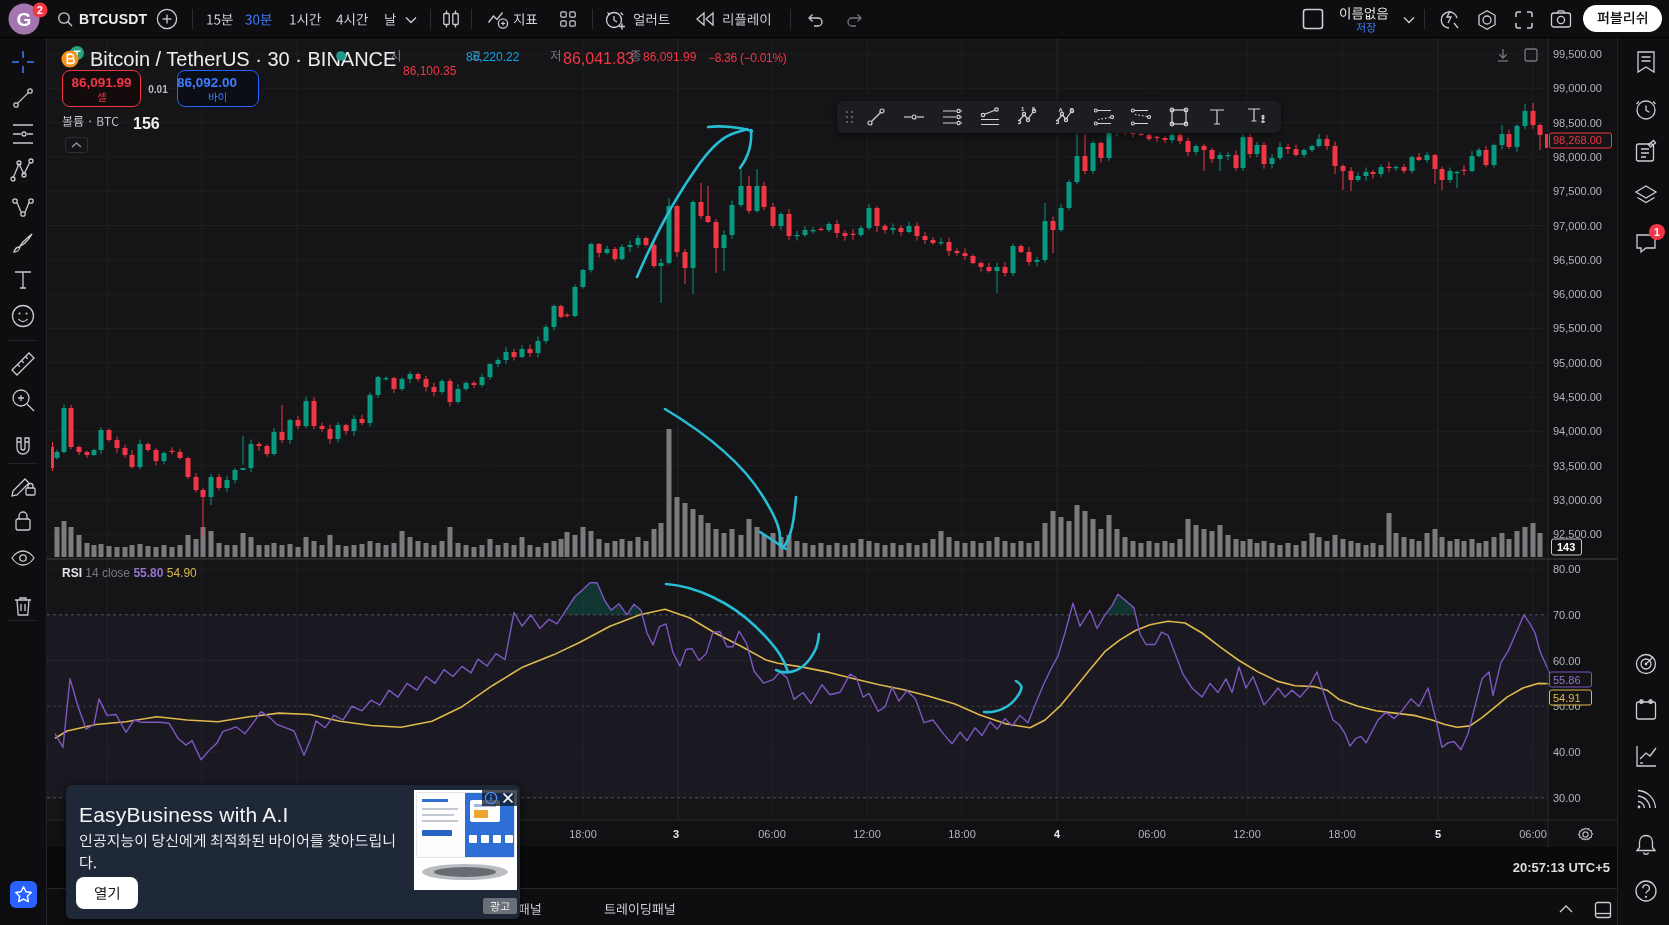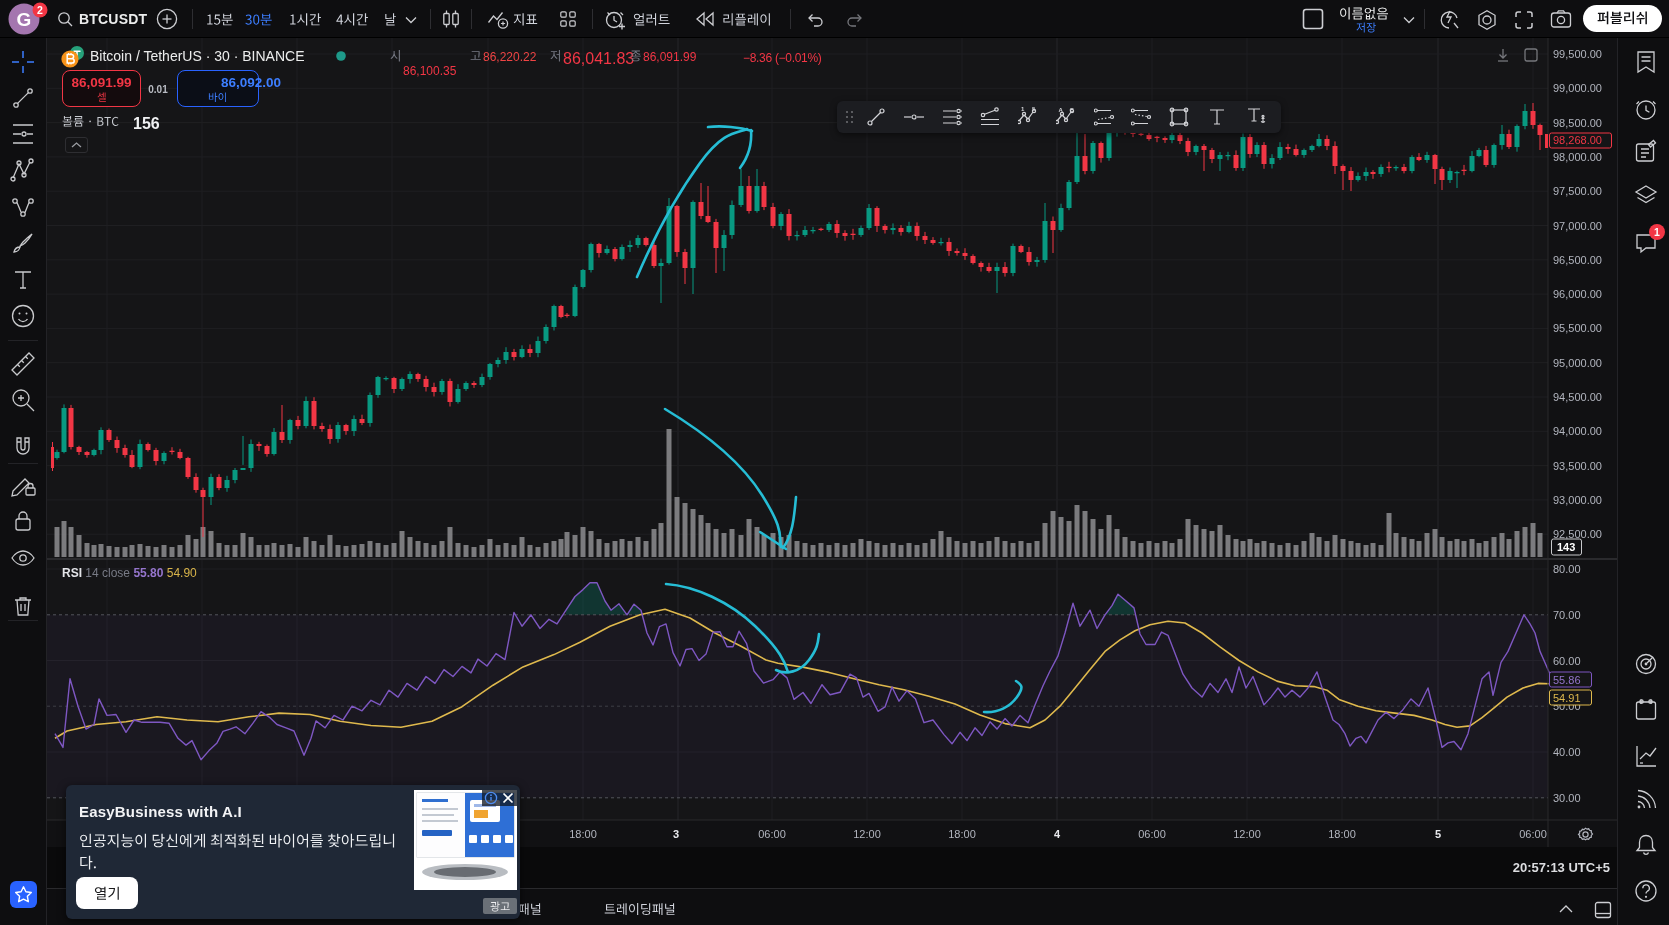--- a/index.html
+++ b/index.html
@@ -386,49 +386,49 @@
       <path d="M2.5 13.5h15" fill="none" stroke="#cdced2" stroke-width="1.3"></path>
     </svg>
   </div>
 <svg class="ic" style="left:60px;top:45px" width="26" height="24" viewBox="0 0 26 24">
     <circle cx="17" cy="8" r="7" fill="#26a17b"></circle>
     <path d="M13.5 6.2h7M17 6.2v5" stroke="#fff" stroke-width="1.6"></path>
     <circle cx="10" cy="14" r="8.6" fill="#f7931a"></circle>
     <path d="M7.2 9.5h4.3a2.1 2.1 0 0 1 0 4.2H7.2zM7.2 13.7h4.8a2.2 2.2 0 0 1 0 4.4H7.2z" fill="none" stroke="#fff" stroke-width="1.5"></path>
     <path d="M8.6 8v1.5M8.6 18.1v1.5M11 8v1.5M11 18.1v1.5" stroke="#fff" stroke-width="1.2"></path>
   </svg>
-<div class="abs" style="left:90px;top:48px;font-size:14px;color:#eceded">Bitcoin / TetherUS · 30 · BINANCE</div>
+<div class="abs" style="left:90px;top:48px;font-size:20px;color:#eceded">Bitcoin / TetherUS · 30 · BINANCE</div>
 <svg class="ic" style="left:335px;top:50px" width="12" height="12">
     <circle cx="6" cy="6" r="4.8" fill="#1e9a8a"></circle>
   </svg>
 <svg class="kt" style="left:390.0px;top:45.6px" width="14" height="20" viewBox="0 -14.4 14 20">
     <path d="M3.6 -9.4H4.5V-7.3Q4.5 -6.4 4.2 -5.4Q4 -4.5 3.5 -3.7Q3.1 -2.9 2.5 -2.3Q1.9 -1.7 1.2 -1.4L0.6 -2.2Q1.2 -2.5 1.7 -3.1Q2.3 -3.6 2.7 -4.3Q3.1 -5 3.4 -5.8Q3.6 -6.5 3.6 -7.3ZM3.8 -9.4H4.6V-7.3Q4.6 -6.6 4.9 -5.8Q5.1 -5.1 5.5 -4.4Q5.9 -3.7 6.5 -3.2Q7 -2.7 7.7 -2.4L7 -1.6Q6.3 -1.9 5.8 -2.5Q5.2 -3.1 4.7 -3.9Q4.3 -4.6 4 -5.5Q3.8 -6.4 3.8 -7.3ZM8.8 -10.3H9.9V1H8.8Z" fill="#787b86"></path>
   </svg>
 <div class="abs" style="left:403px;top:64px;font-size:12px;color:#f23645">86,100.35</div>
 <svg class="kt" style="left:470.0px;top:45.6px" width="14" height="20" viewBox="0 -14.4 14 20">
     <path d="M1.7 -9.2H9V-8.3H1.7ZM0.6 -1.5H10.8V-0.6H0.6ZM4.6 -5.5H5.6V-1H4.6ZM8.6 -9.2H9.6V-8.1Q9.6 -7.4 9.6 -6.6Q9.6 -5.8 9.5 -4.9Q9.4 -4 9.2 -2.8L8.2 -3Q8.5 -4.6 8.5 -5.8Q8.6 -7.1 8.6 -8.1Z" fill="#787b86"></path>
   </svg>
-<div class="abs" style="left:483px;top:50px;font-size:12px;color:#ef4444">86,220.22</div>
+<div class="abs" style="left:466px;top:50px;font-size:12px;color:#0ea5e9">86,220.22</div>
 <svg class="kt" style="left:550.0px;top:45.6px" width="14" height="20" viewBox="0 -14.4 14 20">
     <path d="M8.9 -10.3H9.9V1H8.9ZM6.5 -6.2H9.2V-5.4H6.5ZM3.5 -8.7H4.3V-7Q4.3 -6.1 4.1 -5.2Q3.8 -4.4 3.4 -3.6Q3 -2.8 2.4 -2.2Q1.8 -1.6 1.1 -1.3L0.5 -2.1Q1.1 -2.4 1.7 -2.9Q2.2 -3.4 2.6 -4.1Q3 -4.8 3.3 -5.5Q3.5 -6.3 3.5 -7ZM3.7 -8.7H4.5V-7Q4.5 -6.3 4.8 -5.6Q5 -4.9 5.4 -4.3Q5.8 -3.6 6.3 -3.1Q6.9 -2.6 7.5 -2.3L6.9 -1.5Q6.2 -1.8 5.6 -2.4Q5 -3 4.6 -3.7Q4.2 -4.5 3.9 -5.3Q3.7 -6.2 3.7 -7ZM0.9 -9.2H7.1V-8.3H0.9Z" fill="#787b86"></path>
   </svg>
 <div class="abs" style="left:563px;top:50px;font-size:16px;color:#f23645">86,041.83</div>
 <svg class="kt" style="left:630.0px;top:45.6px" width="14" height="20" viewBox="0 -14.4 14 20">
     <path d="M5.2 -6.3H6.2V-4.2H5.2ZM0.6 -4.7H10.8V-3.9H0.6ZM5.7 -2.9Q7.5 -2.9 8.6 -2.4Q9.6 -1.9 9.6 -1Q9.6 -0.1 8.6 0.4Q7.5 0.9 5.7 0.9Q3.9 0.9 2.9 0.4Q1.8 -0.1 1.8 -1Q1.8 -1.9 2.9 -2.4Q3.9 -2.9 5.7 -2.9ZM5.7 -2.1Q4.4 -2.1 3.6 -1.8Q2.9 -1.5 2.9 -1Q2.9 -0.4 3.6 -0.1Q4.4 0.1 5.7 0.1Q7.1 0.1 7.8 -0.1Q8.5 -0.4 8.5 -1Q8.5 -1.5 7.8 -1.8Q7.1 -2.1 5.7 -2.1ZM5.1 -9.4H6V-9.1Q6 -8.5 5.7 -8.1Q5.5 -7.6 5.1 -7.2Q4.7 -6.8 4.1 -6.5Q3.6 -6.2 2.9 -6Q2.3 -5.8 1.6 -5.7L1.2 -6.6Q1.8 -6.6 2.4 -6.8Q2.9 -6.9 3.4 -7.2Q3.9 -7.4 4.3 -7.7Q4.6 -8 4.9 -8.3Q5.1 -8.7 5.1 -9.1ZM5.5 -9.4H6.4V-9.1Q6.4 -8.7 6.6 -8.3Q6.8 -8 7.2 -7.7Q7.5 -7.4 8 -7.2Q8.5 -6.9 9.1 -6.8Q9.7 -6.6 10.3 -6.6L9.9 -5.7Q9.2 -5.8 8.5 -6Q7.9 -6.2 7.3 -6.5Q6.8 -6.8 6.4 -7.2Q6 -7.6 5.7 -8.1Q5.5 -8.5 5.5 -9.1ZM1.6 -9.8H9.9V-9H1.6Z" fill="#787b86"></path>
   </svg>
 <div class="abs" style="left:643px;top:50px;font-size:12px;color:#f23645">86,091.99</div>
-<div class="abs" style="left:743px;top:50.5px;font-size:12px;letter-spacing:-.3px;color:#f23645">−8.36 (−0.01%)</div>
+<div class="abs" style="left:708px;top:50.5px;font-size:12px;letter-spacing:-.3px;color:#f23645">−8.36 (−0.01%)</div>
 <div class="abs" style="left:62px;top:70px;width:79px;height:37px;border:1px solid #f23645;border-radius:8px;background:#140b0d"></div>
 <div class="abs" style="left:62px;top:75px;width:79px;text-align:center;font-size:13.5px;font-weight:bold;color:#f23645">86,091.99</div>
 <svg class="kt" style="left:96.7px;top:88.9px" width="12" height="17" viewBox="0 -12.1 12 17">
     <path d="M4.4 -6.9H6.2V-6.2H4.4ZM2.5 -8.3H3.2V-7.3Q3.2 -6.6 2.9 -5.9Q2.7 -5.2 2.2 -4.6Q1.7 -4 1 -3.7L0.5 -4.4Q1.1 -4.6 1.6 -5.1Q2 -5.6 2.3 -6.2Q2.5 -6.8 2.5 -7.3ZM2.7 -8.3H3.3V-7.3Q3.3 -6.7 3.6 -6.2Q3.8 -5.7 4.2 -5.3Q4.6 -4.9 5.2 -4.6L4.7 -4Q4.1 -4.3 3.6 -4.8Q3.1 -5.3 2.9 -5.9Q2.7 -6.6 2.7 -7.3ZM7.7 -8.7H8.5V-3.6H7.7ZM5.8 -8.5H6.7V-3.7H5.8ZM2.3 -3.2H8.5V-1H3.1V0.4H2.3V-1.6H7.7V-2.5H2.3ZM2.3 0H8.9V0.7H2.3Z" fill="#f23645"></path>
   </svg>
 <div class="abs" style="left:143px;top:84px;width:30px;text-align:center;font-size:10px;color:#b9bcc3;font-weight:bold">0.01</div>
 <div class="abs" style="left:177px;top:70px;width:82px;height:37px;border:1px solid #2962ff;border-radius:8px;background:#0b0e17"></div>
-<div class="abs" style="left:177px;top:75px;width:104px;text-align:right;font-size:13.5px;font-weight:bold;color:#3d7eff">86,092.00</div>
+<div class="abs" style="left:177px;top:75px;width:104px;text-align:left;font-size:13.5px;font-weight:bold;color:#3d7eff">86,092.00</div>
 <svg class="kt" style="left:208.3px;top:88.9px" width="21" height="17" viewBox="0 -12.1 21 17">
     <path d="M6.9 -8.7H7.8V0.8H6.9ZM7.6 -5H9.4V-4.2H7.6ZM0.9 -7.9H1.8V-5.4H4.5V-7.9H5.3V-1.5H0.9ZM1.8 -4.7V-2.2H4.5V-4.7Z M17.1 -8.7H17.9V0.8H17.1ZM12.9 -8Q13.6 -8 14.2 -7.5Q14.7 -7.1 15 -6.4Q15.4 -5.7 15.4 -4.6Q15.4 -3.6 15 -2.9Q14.7 -2.1 14.2 -1.7Q13.6 -1.3 12.9 -1.3Q12.2 -1.3 11.7 -1.7Q11.2 -2.1 10.8 -2.9Q10.5 -3.6 10.5 -4.6Q10.5 -5.7 10.8 -6.4Q11.2 -7.1 11.7 -7.5Q12.2 -8 12.9 -8ZM12.9 -7.2Q12.5 -7.2 12.1 -6.9Q11.8 -6.5 11.6 -6Q11.4 -5.4 11.4 -4.6Q11.4 -3.9 11.6 -3.3Q11.8 -2.7 12.1 -2.4Q12.5 -2.1 12.9 -2.1Q13.4 -2.1 13.8 -2.4Q14.1 -2.7 14.3 -3.3Q14.5 -3.9 14.5 -4.6Q14.5 -5.4 14.3 -6Q14.1 -6.5 13.8 -6.9Q13.4 -7.2 12.9 -7.2Z" fill="#3d7eff"></path>
   </svg>
 <svg class="kt" style="left:62.0px;top:112.2px" width="59" height="19" viewBox="0 -13.8 59 19">
     <path d="M1.9 -9.8H2.9V-8.7H8.1V-9.8H9.1V-6.2H1.9ZM2.9 -8V-6.9H8.1V-8ZM0.6 -5.1H10.4V-4.3H0.6ZM5 -6.5H6V-4.9H5ZM1.8 -3.4H9.1V-1H2.8V0.3H1.8V-1.7H8.2V-2.7H1.8ZM1.8 0H9.5V0.8H1.8Z M11.6 -4.4H21.5V-3.6H11.6ZM13 -2.5H20.2V0.8H13ZM19.2 -1.7H13.9V-0H19.2ZM12.9 -9.7H20.2V-7.1H13.9V-5.7H12.9V-7.8H19.2V-8.9H12.9ZM12.9 -6.1H20.4V-5.3H12.9ZM14.3 -4.1H15.3V-2H14.3ZM17.9 -4.1H18.8V-2H17.9Z M28.1 -3.5Q27.8 -3.5 27.5 -3.8Q27.3 -4 27.3 -4.4Q27.3 -4.7 27.5 -5Q27.8 -5.2 28.1 -5.2Q28.4 -5.2 28.6 -5Q28.9 -4.7 28.9 -4.4Q28.9 -4 28.6 -3.8Q28.4 -3.5 28.1 -3.5Z M35.4 0V-8.8H38Q38.9 -8.8 39.6 -8.6Q40.3 -8.4 40.6 -7.9Q41 -7.4 41 -6.6Q41 -6.2 40.9 -5.8Q40.7 -5.4 40.4 -5.2Q40.2 -4.9 39.7 -4.7V-4.7Q40.5 -4.5 41 -4Q41.5 -3.5 41.5 -2.6Q41.5 -1.7 41.1 -1.1Q40.7 -0.6 39.9 -0.3Q39.2 0 38.2 0ZM36.5 -5.1H37.8Q38.9 -5.1 39.4 -5.4Q39.9 -5.8 39.9 -6.5Q39.9 -7.3 39.4 -7.6Q38.9 -7.9 37.9 -7.9H36.5ZM36.5 -0.9H38Q39.2 -0.9 39.8 -1.3Q40.4 -1.7 40.4 -2.6Q40.4 -3.4 39.8 -3.8Q39.2 -4.2 38 -4.2H36.5Z M45.1 0V-7.9H42.4V-8.8H48.9V-7.9H46.2V0Z M53.8 0.2Q53 0.2 52.3 -0.1Q51.6 -0.5 51 -1Q50.5 -1.6 50.2 -2.5Q50 -3.3 50 -4.4Q50 -5.5 50.3 -6.3Q50.5 -7.1 51.1 -7.7Q51.6 -8.3 52.3 -8.6Q53 -9 53.9 -9Q54.7 -9 55.3 -8.6Q55.9 -8.3 56.3 -7.9L55.7 -7.2Q55.3 -7.5 54.9 -7.8Q54.4 -8 53.9 -8Q53 -8 52.4 -7.6Q51.8 -7.1 51.4 -6.3Q51.1 -5.5 51.1 -4.4Q51.1 -3.3 51.4 -2.5Q51.8 -1.7 52.4 -1.3Q53 -0.8 53.8 -0.8Q54.5 -0.8 55 -1.1Q55.5 -1.3 55.9 -1.8L56.5 -1.1Q56 -0.5 55.3 -0.2Q54.6 0.2 53.8 0.2Z" fill="#c9ccd2"></path>
   </svg>
 <div class="abs" style="left:133px;top:115px;font-size:16px;font-weight:bold;color:#f0f1f3">156</div>
 <div class="abs" style="left:65px;top:137px;width:23px;height:16px;border:1px solid #2e2e32;border-radius:3px"></div>
 <svg class="ic" style="left:70px;top:141px" width="13" height="9" viewBox="0 0 13 9">
     <path d="M2 6 L6.5 2 L11 6" fill="none" stroke="#9b9da3" stroke-width="1.3"></path>
@@ -518,21 +518,21 @@
   </svg>
 <svg class="ic" style="left:1207px;top:107px" width="20" height="20" viewBox="0 0 20 20">
     <path d="M3 3h14M10 3v14M7 17h6" fill="none" stroke="#d3d4d8" stroke-width="1.2"></path>
   </svg>
 <svg class="ic" style="left:1247px;top:107px" width="20" height="20" viewBox="0 0 20 20">
     <path d="M1 2h12M7 2v12M4.5 14h5" fill="none" stroke="#d3d4d8" stroke-width="1.2"></path>
     <path d="M16 10v6M14.2 14.2c.5 1.3 3.1 1.3 3.6 0M14.5 11.5h3" fill="none" stroke="#d3d4d8" stroke-width="1.1"></path>
     <circle cx="16" cy="9.3" r="1" fill="none" stroke="#d3d4d8" stroke-width="1.2"></circle>
   </svg>
 <div class="abs" style="left:66px;top:785px;width:454px;height:134px;background:#1f2836;border-radius:6px;box-shadow:0 2px 8px rgba(0,0,0,.6)"></div>
-<div class="abs" style="left:79px;top:803px;font-size:15px;font-weight:bold;color:#f2f3f5;letter-spacing:.2px">EasyBusiness with A.I</div>
+<div class="abs" style="left:79px;top:803px;font-size:21px;font-weight:normal;color:#f2f3f5;letter-spacing:.2px">EasyBusiness with A.I</div>
 <svg class="kt" style="left:79.0px;top:828.8px" width="319" height="24" viewBox="0 -17.2 319 24">
     <path d="M10.6 -12.4H11.9V-2.5H10.6ZM3.2 -0.2H12.3V0.9H3.2ZM3.2 -3.5H4.4V0.2H3.2ZM4.6 -11.4Q5.6 -11.4 6.4 -11Q7.2 -10.6 7.7 -9.8Q8.1 -9.1 8.1 -8.1Q8.1 -7.1 7.7 -6.4Q7.2 -5.6 6.4 -5.2Q5.6 -4.8 4.6 -4.8Q3.6 -4.8 2.8 -5.2Q2 -5.6 1.5 -6.4Q1.1 -7.1 1.1 -8.1Q1.1 -9.1 1.5 -9.8Q2 -10.6 2.8 -11Q3.6 -11.4 4.6 -11.4ZM4.6 -10.4Q3.9 -10.4 3.4 -10.1Q2.9 -9.8 2.6 -9.3Q2.3 -8.8 2.3 -8.1Q2.3 -7.4 2.6 -6.9Q2.9 -6.4 3.4 -6.1Q3.9 -5.9 4.6 -5.9Q5.3 -5.9 5.8 -6.1Q6.3 -6.4 6.6 -6.9Q6.9 -7.4 6.9 -8.1Q6.9 -8.8 6.6 -9.3Q6.3 -9.8 5.8 -10.1Q5.3 -10.4 4.6 -10.4Z M20.6 -3.8Q22.1 -3.8 23.1 -3.5Q24.2 -3.2 24.8 -2.7Q25.4 -2.1 25.4 -1.3Q25.4 -0.6 24.8 -0Q24.2 0.5 23.1 0.8Q22.1 1.1 20.6 1.1Q19.2 1.1 18.1 0.8Q17.1 0.5 16.5 -0Q15.9 -0.6 15.9 -1.3Q15.9 -2.1 16.5 -2.7Q17.1 -3.2 18.1 -3.5Q19.2 -3.8 20.6 -3.8ZM20.6 -2.9Q19.6 -2.9 18.8 -2.7Q18 -2.5 17.6 -2.2Q17.1 -1.8 17.1 -1.3Q17.1 -0.9 17.6 -0.5Q18 -0.2 18.8 -0Q19.6 0.2 20.6 0.2Q21.7 0.2 22.5 -0Q23.3 -0.2 23.7 -0.5Q24.1 -0.9 24.1 -1.3Q24.1 -1.8 23.7 -2.2Q23.3 -2.5 22.5 -2.7Q21.7 -2.9 20.6 -2.9ZM16 -11.7H24.7V-10.7H16ZM14.6 -6.1H26.8V-5.1H14.6ZM19.6 -8.7H20.8V-5.8H19.6ZM24 -11.7H25.2V-10.6Q25.2 -9.7 25.2 -8.9Q25.2 -8 24.9 -7L23.7 -7.1Q23.9 -8.2 24 -9Q24 -9.8 24 -10.6Z M31.9 -10.5H33V-8.3Q33 -7.2 32.7 -6.1Q32.4 -5.1 31.8 -4.2Q31.3 -3.3 30.6 -2.6Q29.9 -1.8 29.1 -1.4L28.3 -2.4Q29.1 -2.8 29.7 -3.4Q30.4 -4 30.9 -4.8Q31.4 -5.6 31.7 -6.5Q31.9 -7.4 31.9 -8.3ZM32.2 -10.5H33.2V-8.3Q33.2 -7.4 33.5 -6.6Q33.8 -5.7 34.3 -5Q34.8 -4.2 35.4 -3.7Q36.1 -3.1 36.8 -2.8L36.1 -1.8Q35.3 -2.2 34.6 -2.8Q33.9 -3.5 33.3 -4.3Q32.8 -5.2 32.5 -6.2Q32.2 -7.2 32.2 -8.3ZM28.8 -11H36.4V-10H28.8ZM38.2 -12.4H39.4V1.2H38.2Z M43.8 -8.6H53V-7.6H43.8ZM43.8 -12.1H45.1V-8.2H43.8ZM42.2 -6H54.4V-5H42.2ZM48.3 -3.8Q50.4 -3.8 51.7 -3.2Q52.9 -2.5 52.9 -1.3Q52.9 -0.2 51.7 0.5Q50.4 1.1 48.3 1.1Q46.1 1.1 44.9 0.5Q43.6 -0.2 43.6 -1.3Q43.6 -2.5 44.9 -3.2Q46.1 -3.8 48.3 -3.8ZM48.3 -2.8Q47.2 -2.8 46.4 -2.7Q45.7 -2.5 45.3 -2.2Q44.9 -1.8 44.9 -1.3Q44.9 -0.9 45.3 -0.5Q45.7 -0.2 46.4 -0Q47.2 0.1 48.3 0.1Q49.3 0.1 50.1 -0Q50.8 -0.2 51.2 -0.5Q51.7 -0.9 51.7 -1.3Q51.7 -1.8 51.2 -2.2Q50.8 -2.5 50.1 -2.7Q49.3 -2.8 48.3 -2.8Z M65.8 -12.4H67V1.2H65.8ZM59.9 -11.4Q60.9 -11.4 61.7 -10.8Q62.5 -10.2 62.9 -9.1Q63.3 -8.1 63.3 -6.6Q63.3 -5.2 62.9 -4.1Q62.5 -3.1 61.7 -2.5Q60.9 -1.9 59.9 -1.9Q58.9 -1.9 58.1 -2.5Q57.3 -3.1 56.9 -4.1Q56.4 -5.2 56.4 -6.6Q56.4 -8.1 56.9 -9.1Q57.3 -10.2 58.1 -10.8Q58.9 -11.4 59.9 -11.4ZM59.9 -10.2Q59.2 -10.2 58.7 -9.8Q58.2 -9.4 57.9 -8.5Q57.6 -7.7 57.6 -6.6Q57.6 -5.5 57.9 -4.7Q58.2 -3.9 58.7 -3.4Q59.2 -3 59.9 -3Q60.6 -3 61.1 -3.4Q61.6 -3.9 61.8 -4.7Q62.1 -5.5 62.1 -6.6Q62.1 -7.7 61.8 -8.5Q61.6 -9.4 61.1 -9.8Q60.6 -10.2 59.9 -10.2Z M82.4 -12.4H83.7V-4.3H82.4ZM83.3 -8.9H85.6V-7.8H83.3ZM79.3 -4.1Q80.7 -4.1 81.7 -3.7Q82.7 -3.4 83.2 -2.9Q83.8 -2.3 83.8 -1.5Q83.8 -0.6 83.2 -0.1Q82.7 0.5 81.7 0.8Q80.7 1.1 79.3 1.1Q77.9 1.1 76.9 0.8Q75.9 0.5 75.4 -0.1Q74.9 -0.6 74.9 -1.5Q74.9 -2.3 75.4 -2.9Q75.9 -3.4 76.9 -3.7Q77.9 -4.1 79.3 -4.1ZM79.3 -3Q78.3 -3 77.6 -2.9Q76.9 -2.7 76.5 -2.3Q76.1 -2 76.1 -1.5Q76.1 -1 76.5 -0.6Q76.9 -0.2 77.6 -0.1Q78.3 0.1 79.3 0.1Q80.3 0.1 81 -0.1Q81.8 -0.2 82.2 -0.6Q82.6 -1 82.6 -1.5Q82.6 -2 82.2 -2.3Q81.8 -2.7 81 -2.9Q80.3 -3 79.3 -3ZM73.7 -6.4H74.8Q76.2 -6.4 77.2 -6.5Q78.3 -6.5 79.2 -6.6Q80.1 -6.7 81 -6.9L81.1 -5.9Q80.2 -5.7 79.3 -5.6Q78.4 -5.5 77.3 -5.4Q76.2 -5.4 74.8 -5.4H73.7ZM73.7 -11.4H79.7V-10.3H74.9V-5.8H73.7Z M96.8 -12.4H98V-2.5H96.8ZM89.3 -0.2H98.4V0.9H89.3ZM89.3 -3.4H90.5V0.3H89.3ZM90.4 -11.6H91.5V-10.3Q91.5 -8.9 91 -7.8Q90.5 -6.6 89.7 -5.7Q88.8 -4.9 87.7 -4.4L87 -5.4Q88.1 -5.8 88.8 -6.5Q89.6 -7.3 90 -8.3Q90.4 -9.2 90.4 -10.3ZM90.7 -11.6H91.7V-10.3Q91.7 -9.5 91.9 -8.8Q92.2 -8.1 92.6 -7.5Q93.1 -6.9 93.7 -6.4Q94.3 -5.9 95.1 -5.6L94.4 -4.6Q93.3 -5.1 92.4 -5.9Q91.6 -6.7 91.1 -7.9Q90.7 -9 90.7 -10.3Z M106.2 -7.1H108.8V-6.1H106.2ZM111 -12.4H112.2V1.2H111ZM108.4 -12.1H109.5V0.5H108.4ZM103.8 -11.3Q104.6 -11.3 105.3 -10.7Q105.9 -10.1 106.3 -9.1Q106.7 -8 106.7 -6.5Q106.7 -5.1 106.3 -4Q105.9 -3 105.3 -2.4Q104.6 -1.8 103.8 -1.8Q102.9 -1.8 102.2 -2.4Q101.6 -3 101.2 -4Q100.9 -5.1 100.9 -6.5Q100.9 -8 101.2 -9.1Q101.6 -10.1 102.2 -10.7Q102.9 -11.3 103.8 -11.3ZM103.8 -10.1Q103.2 -10.1 102.8 -9.7Q102.4 -9.2 102.2 -8.5Q102 -7.7 102 -6.5Q102 -5.5 102.2 -4.7Q102.4 -3.9 102.8 -3.4Q103.2 -3 103.8 -3Q104.3 -3 104.7 -3.4Q105.1 -3.9 105.3 -4.7Q105.5 -5.5 105.5 -6.5Q105.5 -7.7 105.3 -8.5Q105.1 -9.2 104.7 -9.7Q104.3 -10.1 103.8 -10.1Z M124.8 -12.4H126V1.2H124.8ZM119 -6.9H122.4V-5.9H119ZM122 -12.1H123.2V0.5H122ZM119.1 -10.7H120.3Q120.3 -8.9 119.8 -7.3Q119.3 -5.6 118.2 -4.3Q117.1 -2.9 115.2 -1.8L114.5 -2.7Q116.1 -3.6 117.1 -4.8Q118.1 -6 118.6 -7.5Q119.1 -8.9 119.1 -10.5ZM115.1 -10.7H119.6V-9.7H115.1Z M135.6 -5.2H136.8V-2.3H135.6ZM135.5 -10H136.6V-9.7Q136.6 -8.5 136.1 -7.5Q135.6 -6.5 134.7 -5.8Q133.9 -5.1 132.7 -4.8L132.2 -5.8Q133.2 -6.1 133.9 -6.6Q134.7 -7.2 135.1 -8Q135.5 -8.8 135.5 -9.7ZM135.8 -10H136.8V-9.7Q136.8 -8.8 137.2 -8.1Q137.7 -7.3 138.4 -6.7Q139.2 -6.2 140.2 -5.9L139.6 -4.9Q138.5 -5.3 137.6 -6Q136.8 -6.6 136.3 -7.6Q135.8 -8.6 135.8 -9.7ZM132.5 -10.6H139.9V-9.6H132.5ZM135.6 -12.3H136.8V-10.2H135.6ZM141.5 -12.4H142.7V1.2H141.5ZM131.9 -1.6 131.7 -2.7Q133 -2.7 134.5 -2.7Q136 -2.7 137.5 -2.8Q139.1 -2.9 140.6 -3.1L140.7 -2.2Q139.2 -1.9 137.6 -1.8Q136 -1.7 134.6 -1.6Q133.1 -1.6 131.9 -1.6Z M148.9 -11H149.9V-9.9Q149.9 -8.7 149.5 -7.6Q149 -6.5 148.1 -5.7Q147.3 -4.9 146.2 -4.5L145.5 -5.5Q146.3 -5.8 146.9 -6.2Q147.5 -6.7 148 -7.3Q148.4 -7.8 148.7 -8.5Q148.9 -9.2 148.9 -9.9ZM149.2 -11H150.2V-9.9Q150.2 -9.1 150.6 -8.2Q151 -7.4 151.7 -6.8Q152.5 -6.1 153.5 -5.8L152.8 -4.8Q151.7 -5.2 150.9 -6Q150.1 -6.7 149.6 -7.8Q149.2 -8.8 149.2 -9.9ZM152.7 -8.9H155.7V-7.8H152.7ZM145.9 -11.5H153.1V-10.5H145.9ZM147.6 -3.6H156.6V1.2H155.4V-2.5H147.6ZM155.4 -12.4H156.6V-4.3H155.4Z M162.8 -4.3H164V-2.1H162.8ZM168.5 -12.4H169.7V1.2H168.5ZM169.3 -6.6H171.8V-5.6H169.3ZM159.3 -1.4 159.1 -2.5Q160.3 -2.5 161.8 -2.5Q163.2 -2.5 164.7 -2.6Q166.3 -2.7 167.7 -2.9L167.8 -2Q166.3 -1.7 164.8 -1.6Q163.3 -1.5 161.9 -1.4Q160.5 -1.4 159.3 -1.4ZM159.3 -10.8H167.4V-9.8H159.3ZM163.4 -9Q164.4 -9 165.1 -8.7Q165.8 -8.3 166.2 -7.8Q166.6 -7.2 166.6 -6.5Q166.6 -5.7 166.2 -5.1Q165.8 -4.6 165.1 -4.3Q164.4 -3.9 163.4 -3.9Q162.5 -3.9 161.7 -4.3Q161 -4.6 160.6 -5.1Q160.2 -5.7 160.2 -6.5Q160.2 -7.2 160.6 -7.8Q161 -8.3 161.7 -8.7Q162.5 -9 163.4 -9ZM163.4 -8Q162.5 -8 161.9 -7.6Q161.4 -7.2 161.4 -6.5Q161.4 -5.8 161.9 -5.3Q162.5 -4.9 163.4 -4.9Q164.3 -4.9 164.9 -5.3Q165.4 -5.8 165.4 -6.5Q165.4 -7.2 164.9 -7.6Q164.3 -8 163.4 -8ZM162.8 -12.4H164V-10.1H162.8Z M174.3 -8H180.9V-7H174.3ZM176.9 -7.4H178.2V-4.6H176.9ZM174.3 -11.5H180.8V-10.5H175.6V-7.5H174.3ZM182.9 -12.4H184.2V-2.3H182.9ZM175.4 -0.2H184.6V0.9H175.4ZM175.4 -2.9H176.6V0.3H175.4ZM173.3 -4 173.1 -5Q174.4 -5 175.9 -5Q177.4 -5.1 178.9 -5.1Q180.4 -5.2 181.8 -5.4L181.9 -4.5Q180.5 -4.3 179 -4.1Q177.5 -4 176 -4Q174.6 -4 173.3 -4Z M199.4 -12.4H200.7V1.2H199.4ZM200.4 -7.1H202.9V-6H200.4ZM190.8 -11.3H192V-7.7H195.9V-11.3H197.1V-2.1H190.8ZM192 -6.7V-3.1H195.9V-6.7Z M213.9 -12.4H215.1V1.2H213.9ZM208 -11.4Q209 -11.4 209.8 -10.8Q210.5 -10.2 211 -9.1Q211.4 -8.1 211.4 -6.6Q211.4 -5.2 211 -4.1Q210.5 -3.1 209.8 -2.5Q209 -1.9 208 -1.9Q207 -1.9 206.2 -2.5Q205.4 -3.1 205 -4.1Q204.5 -5.2 204.5 -6.6Q204.5 -8.1 205 -9.1Q205.4 -10.2 206.2 -10.8Q207 -11.4 208 -11.4ZM208 -10.2Q207.3 -10.2 206.8 -9.8Q206.3 -9.4 206 -8.5Q205.7 -7.7 205.7 -6.6Q205.7 -5.5 206 -4.7Q206.3 -3.9 206.8 -3.4Q207.3 -3 208 -3Q208.6 -3 209.1 -3.4Q209.6 -3.9 209.9 -4.7Q210.2 -5.5 210.2 -6.6Q210.2 -7.7 209.9 -8.5Q209.6 -9.4 209.1 -9.8Q208.6 -10.2 208 -10.2Z M221.4 -11.4Q222.4 -11.4 223.2 -10.8Q224 -10.2 224.4 -9.1Q224.8 -8.1 224.8 -6.6Q224.8 -5.2 224.4 -4.1Q224 -3.1 223.2 -2.5Q222.4 -1.9 221.4 -1.9Q220.5 -1.9 219.7 -2.5Q218.9 -3.1 218.5 -4.1Q218.1 -5.2 218.1 -6.6Q218.1 -8.1 218.5 -9.1Q218.9 -10.2 219.7 -10.8Q220.5 -11.4 221.4 -11.4ZM221.4 -10.2Q220.8 -10.2 220.3 -9.8Q219.8 -9.4 219.5 -8.5Q219.3 -7.7 219.3 -6.6Q219.3 -5.5 219.5 -4.7Q219.8 -3.9 220.3 -3.4Q220.8 -3 221.4 -3Q222.1 -3 222.6 -3.4Q223.1 -3.9 223.4 -4.7Q223.6 -5.5 223.6 -6.6Q223.6 -7.7 223.4 -8.5Q223.1 -9.4 222.6 -9.8Q222.1 -10.2 221.4 -10.2ZM227.8 -12.4H229V1.2H227.8ZM224.4 -7.2H228.3V-6.2H224.4Z M231.6 -6.1H243.9V-5.2H231.6ZM233.1 -4.1H242.4V-1.2H234.3V0.4H233.1V-2H241.2V-3.2H233.1ZM233.1 0.1H242.8V1H233.1ZM233.2 -12H242.3V-9.2H234.4V-7.7H233.2V-10H241.1V-11.1H233.2ZM233.2 -8H242.6V-7.1H233.2Z M252.2 -10.2H253.2V-9.6Q253.2 -8.4 252.7 -7.5Q252.2 -6.5 251.4 -5.8Q250.5 -5 249.4 -4.7L248.8 -5.7Q249.8 -6 250.6 -6.5Q251.3 -7.1 251.7 -7.9Q252.2 -8.7 252.2 -9.6ZM252.4 -10.2H253.4V-9.6Q253.4 -8.8 253.8 -8Q254.2 -7.3 255 -6.8Q255.7 -6.2 256.7 -5.9L256.1 -4.9Q255 -5.3 254.2 -6Q253.3 -6.6 252.9 -7.6Q252.4 -8.5 252.4 -9.6ZM249.2 -10.8H256.4V-9.8H249.2ZM252.2 -12.5H253.4V-10.4H252.2ZM258.1 -12.4H259.3V-4.5H258.1ZM259 -9.1H261.3V-8H259ZM254.5 -3.4H255.5V-3Q255.5 -2.2 255.1 -1.6Q254.7 -0.9 254.1 -0.3Q253.4 0.2 252.5 0.6Q251.6 0.9 250.6 1.1L250.1 0.2Q251 0 251.8 -0.3Q252.6 -0.6 253.2 -1Q253.8 -1.4 254.1 -1.9Q254.5 -2.5 254.5 -3ZM254.7 -3.4H255.8V-3Q255.8 -2.5 256.1 -2Q256.4 -1.4 257.1 -1Q257.7 -0.6 258.4 -0.3Q259.2 0 260.1 0.2L259.6 1.1Q258.6 1 257.7 0.6Q256.8 0.2 256.1 -0.3Q255.5 -0.9 255.1 -1.6Q254.7 -2.3 254.7 -3ZM250.7 -3.8H259.5V-2.8H250.7Z M266.2 -11.4Q267.2 -11.4 268 -10.8Q268.7 -10.2 269.2 -9.1Q269.6 -8.1 269.6 -6.6Q269.6 -5.2 269.2 -4.1Q268.7 -3.1 268 -2.5Q267.2 -1.9 266.2 -1.9Q265.2 -1.9 264.4 -2.5Q263.7 -3.1 263.2 -4.1Q262.8 -5.2 262.8 -6.6Q262.8 -8.1 263.2 -9.1Q263.7 -10.2 264.4 -10.8Q265.2 -11.4 266.2 -11.4ZM266.2 -10.2Q265.5 -10.2 265 -9.8Q264.5 -9.4 264.3 -8.5Q264 -7.7 264 -6.6Q264 -5.5 264.3 -4.7Q264.5 -3.9 265 -3.4Q265.5 -3 266.2 -3Q266.9 -3 267.4 -3.4Q267.8 -3.9 268.1 -4.7Q268.4 -5.5 268.4 -6.6Q268.4 -7.7 268.1 -8.5Q267.8 -9.4 267.3 -9.8Q266.9 -10.2 266.2 -10.2ZM271.8 -12.4H273V1.2H271.8ZM272.7 -7H275.2V-5.9H272.7Z M277.9 -5.9H287.3V-4.9H277.9ZM276.4 -1.7H288.7V-0.7H276.4ZM277.9 -11.1H287.1V-10.1H279.2V-5.4H277.9Z M300.1 -12.4H301.3V-4.9H300.1ZM290.9 -6.2H292Q293.2 -6.2 294.3 -6.3Q295.3 -6.3 296.3 -6.4Q297.3 -6.5 298.4 -6.7L298.6 -5.7Q297.5 -5.5 296.4 -5.4Q295.4 -5.3 294.3 -5.3Q293.2 -5.2 292 -5.2H290.9ZM290.9 -11.7H297V-8.1H292.1V-5.6H290.9V-9H295.8V-10.7H290.9ZM292.5 -4.3H293.8V-2.7H300.1V-4.3H301.3V1H292.5ZM293.8 -1.7V-0H300.1V-1.7Z M313.9 -12.4H315.1V1.2H313.9ZM304.8 -11.1H306.1V-2.7H304.8ZM304.8 -3.4H306Q307.5 -3.4 309.1 -3.5Q310.7 -3.7 312.5 -4L312.6 -3Q310.8 -2.6 309.2 -2.5Q307.6 -2.3 306 -2.3H304.8Z" fill="#eef0f3"></path>
   </svg>
 <svg class="kt" style="left:79.0px;top:850.8px" width="20" height="24" viewBox="0 -17.2 20 24">
     <path d="M9.9 -12.4H11.2V1.2H9.9ZM10.9 -7.1H13.4V-6H10.9ZM1.3 -3.3H2.4Q3.7 -3.3 4.7 -3.3Q5.7 -3.3 6.7 -3.4Q7.7 -3.5 8.7 -3.7L8.8 -2.7Q7.8 -2.5 6.8 -2.4Q5.8 -2.3 4.7 -2.2Q3.7 -2.2 2.4 -2.2H1.3ZM1.3 -11.1H7.6V-10.1H2.6V-2.8H1.3Z M15.9 0.2Q15.5 0.2 15.2 -0.1Q14.9 -0.4 14.9 -0.8Q14.9 -1.3 15.2 -1.6Q15.5 -1.9 15.9 -1.9Q16.3 -1.9 16.6 -1.6Q16.9 -1.3 16.9 -0.8Q16.9 -0.4 16.6 -0.1Q16.3 0.2 15.9 0.2Z" fill="#eef0f3"></path>
   </svg>
 <div class="abs" style="left:76px;top:877px;width:62px;height:32px;background:#fff;border-radius:8px"></div>
 <svg class="kt" style="left:93.7px;top:882.3px" width="29" height="23" viewBox="0 -16.7 29 23">
     <path d="M6.9 -10.4H10.6V-9.5H6.9ZM6.9 -7.7H10.6V-6.7H6.9ZM4.3 -11.5Q5.3 -11.5 6 -11.2Q6.8 -10.8 7.2 -10.1Q7.7 -9.4 7.7 -8.6Q7.7 -7.7 7.2 -7Q6.8 -6.3 6 -6Q5.3 -5.6 4.3 -5.6Q3.3 -5.6 2.6 -6Q1.8 -6.3 1.4 -7Q0.9 -7.7 0.9 -8.6Q0.9 -9.4 1.4 -10.1Q1.8 -10.8 2.6 -11.2Q3.3 -11.5 4.3 -11.5ZM4.3 -10.6Q3.7 -10.6 3.2 -10.3Q2.6 -10 2.4 -9.6Q2.1 -9.1 2.1 -8.6Q2.1 -8 2.4 -7.5Q2.6 -7.1 3.2 -6.8Q3.7 -6.6 4.3 -6.6Q4.9 -6.6 5.4 -6.8Q6 -7.1 6.2 -7.5Q6.5 -8 6.5 -8.6Q6.5 -9.1 6.2 -9.6Q6 -10 5.4 -10.3Q4.9 -10.6 4.3 -10.6ZM10.3 -12H11.5V-5.3H10.3ZM3.1 -4.6H11.5V-1.4H4.3V0.5H3.1V-2.3H10.3V-3.6H3.1ZM3.1 -0H12V1H3.1Z M23.6 -12H24.8V1.1H23.6ZM19.8 -10.6H21Q21 -9.2 20.6 -7.8Q20.3 -6.5 19.6 -5.3Q18.8 -4.1 17.7 -3.1Q16.5 -2.1 14.9 -1.3L14.2 -2.3Q16.1 -3.2 17.4 -4.4Q18.6 -5.6 19.2 -7.1Q19.8 -8.6 19.8 -10.4ZM14.8 -10.6H20.3V-9.6H14.8Z" fill="#1b1b1d"></path>
   </svg>

